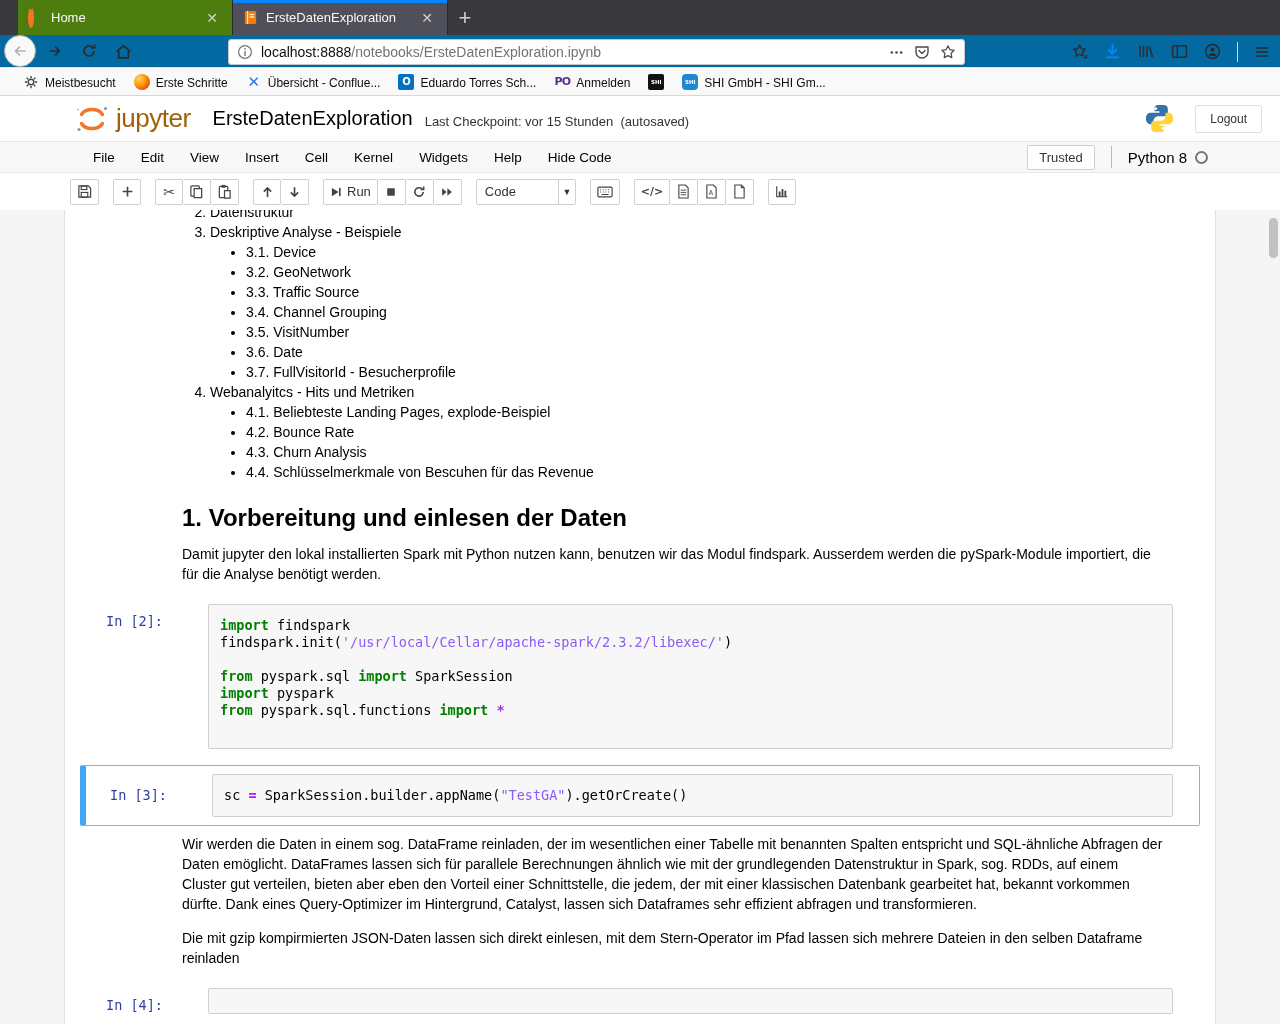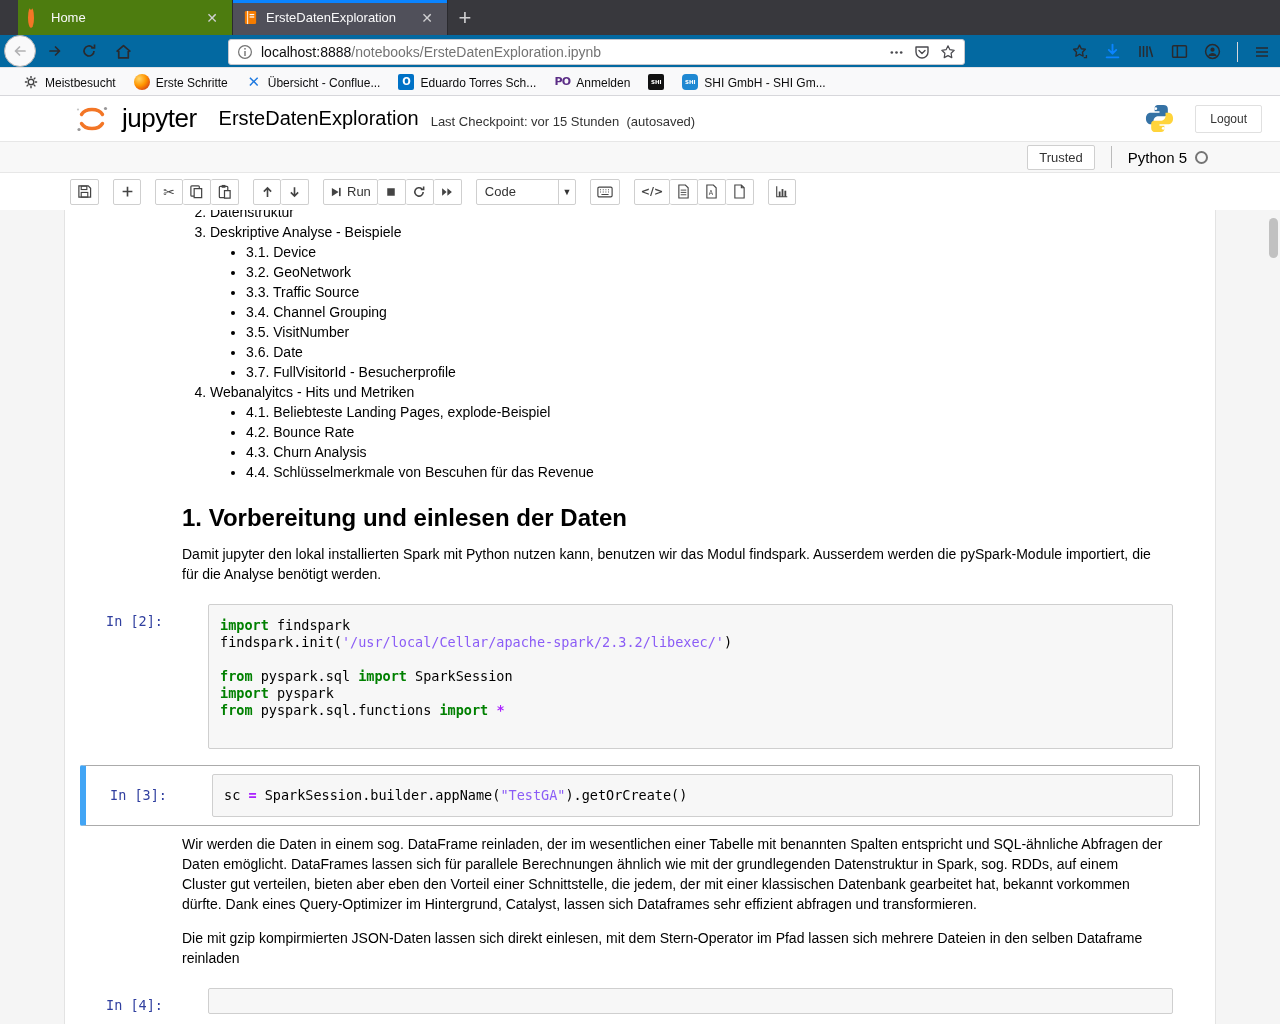--- a/index.html
+++ b/index.html
@@ -38,21 +38,21 @@
   .bmi-firefox { border-radius:50%; background:radial-gradient(circle at 32% 30%, #ffd567, #ff9500 45%, #e4570f 72%, #89420e); }
   .bmi-confluence { color:#1f7ae0; font-weight:bold; font-size:15px; }
   .bmi-outlook { background:#0072c6; color:#fff; border-radius:2px; font-size:10px; font-weight:bold; }
   .bmi-po { color:#5b2d86; font-weight:bold; font-size:11px; letter-spacing:-1px; }
   .bmi-shi-dark { background:#111; color:#fff; font-size:5.5px; font-weight:bold; border-radius:2px; }
   .bmi-shi-blue { background:#1e88d2; color:#fff; font-size:5.5px; font-weight:bold; border-radius:4px; }
 
   
   .jp-header { height:45px; background:#fff; display:flex; align-items:center; padding:0 18px 0 74px; }
   .jp-logo { display:flex; align-items:flex-end; gap:4px; }
-  .jp-logo-text { font-size:26px; color:#000000; letter-spacing:-0.5px; margin-left:8px; }
+  .jp-logo-text { font-size:26px; color:#a16207; letter-spacing:-0.5px; margin-left:2px; }
   .jp-title { font-size:20px; color:#000; margin-left:22px; }
   .jp-checkpoint { font-size:13px; color:#333; margin-left:12px; padding-top:6px; }
   .jp-header-right { margin-left:auto; display:flex; align-items:center; gap:20px; }
   .logout-btn { border:1px solid #e0e0e0; background:#fff; color:#333; font-size:12px; padding:6px 14px; border-radius:2px; }
 
   .jp-menubar { height:32px; background:#f8f8f8; border-top:1px solid #e7e7e7; border-bottom:1px solid #e7e7e7;
                 display:flex; align-items:center; padding-left:80px; font-size:13.5px; color:#000; }
   .menu-items { display:flex; }
   .menu-item { padding:7px 13px; }
   .jp-menubar-right { margin-left:auto; display:flex; align-items:center; padding-right:72px; gap:16px; }
@@ -264,25 +264,36 @@
         <path fill="#3572a5" d="M15.9 2c-5 0-4.9 2.2-4.9 4.3v2.2h5v1.6H7.2C4.3 10.1 2 11.9 2 16s2.3 5.9 5.2 5.9h2.6v-3.3c0-2.9 2.4-5 5.2-5h6.6c1.6 0 3-1.3 3-3V6.3C24.6 3.5 23 2 20 2h-4.1z"></path>
         <path fill="#ffd43b" d="M16.1 30c5 0 4.9-2.2 4.9-4.3v-2.2h-5v-1.6h8.8c2.9 0 5.2-1.8 5.2-5.9s-2.3-5.9-5.2-5.9h-2.6v3.3c0 2.9-2.4 5-5.2 5h-6.6c-1.6 0-3 1.3-3 3v4.3c0 2.8 1.6 4.3 4.6 4.3h4.1z"></path>
         <circle cx="12.2" cy="5.9" r="1.4" fill="#fff"></circle>
           <circle cx="19.8" cy="26.1" r="1.4" fill="#fff"></circle>
       </svg>
       <button class="logout-btn">Logout</button>
     </div>
   </div>
 
   <div class="jp-menubar">
+    <div class="menu-items" id="menu-items">
+        <div class="menu-item">File</div>
+        <div class="menu-item">Edit</div>
+        <div class="menu-item">View</div>
+        <div class="menu-item">Insert</div>
+        <div class="menu-item">Cell</div>
+        <div class="menu-item">Kernel</div>
+        <div class="menu-item">Widgets</div>
+        <div class="menu-item">Help</div>
+        <div class="menu-item">Hide Code</div>
+      </div>
     <div class="jp-menubar-right">
       <span class="trusted-btn">Trusted</span>
       <span class="menubar-sep"></span>
       <span class="kernel-name">
-        <span>Python 5</span>
+        <span>Python 8</span>
         <span class="kernel-circle"></span>
       </span>
     </div>
   </div>
 
   <div class="jp-toolbar">
     <div class="btn-group">
         <div class="tb-btn">
           <span class="tb-icon">
             <svg width="15" height="15" viewBox="0 0 16 16">

